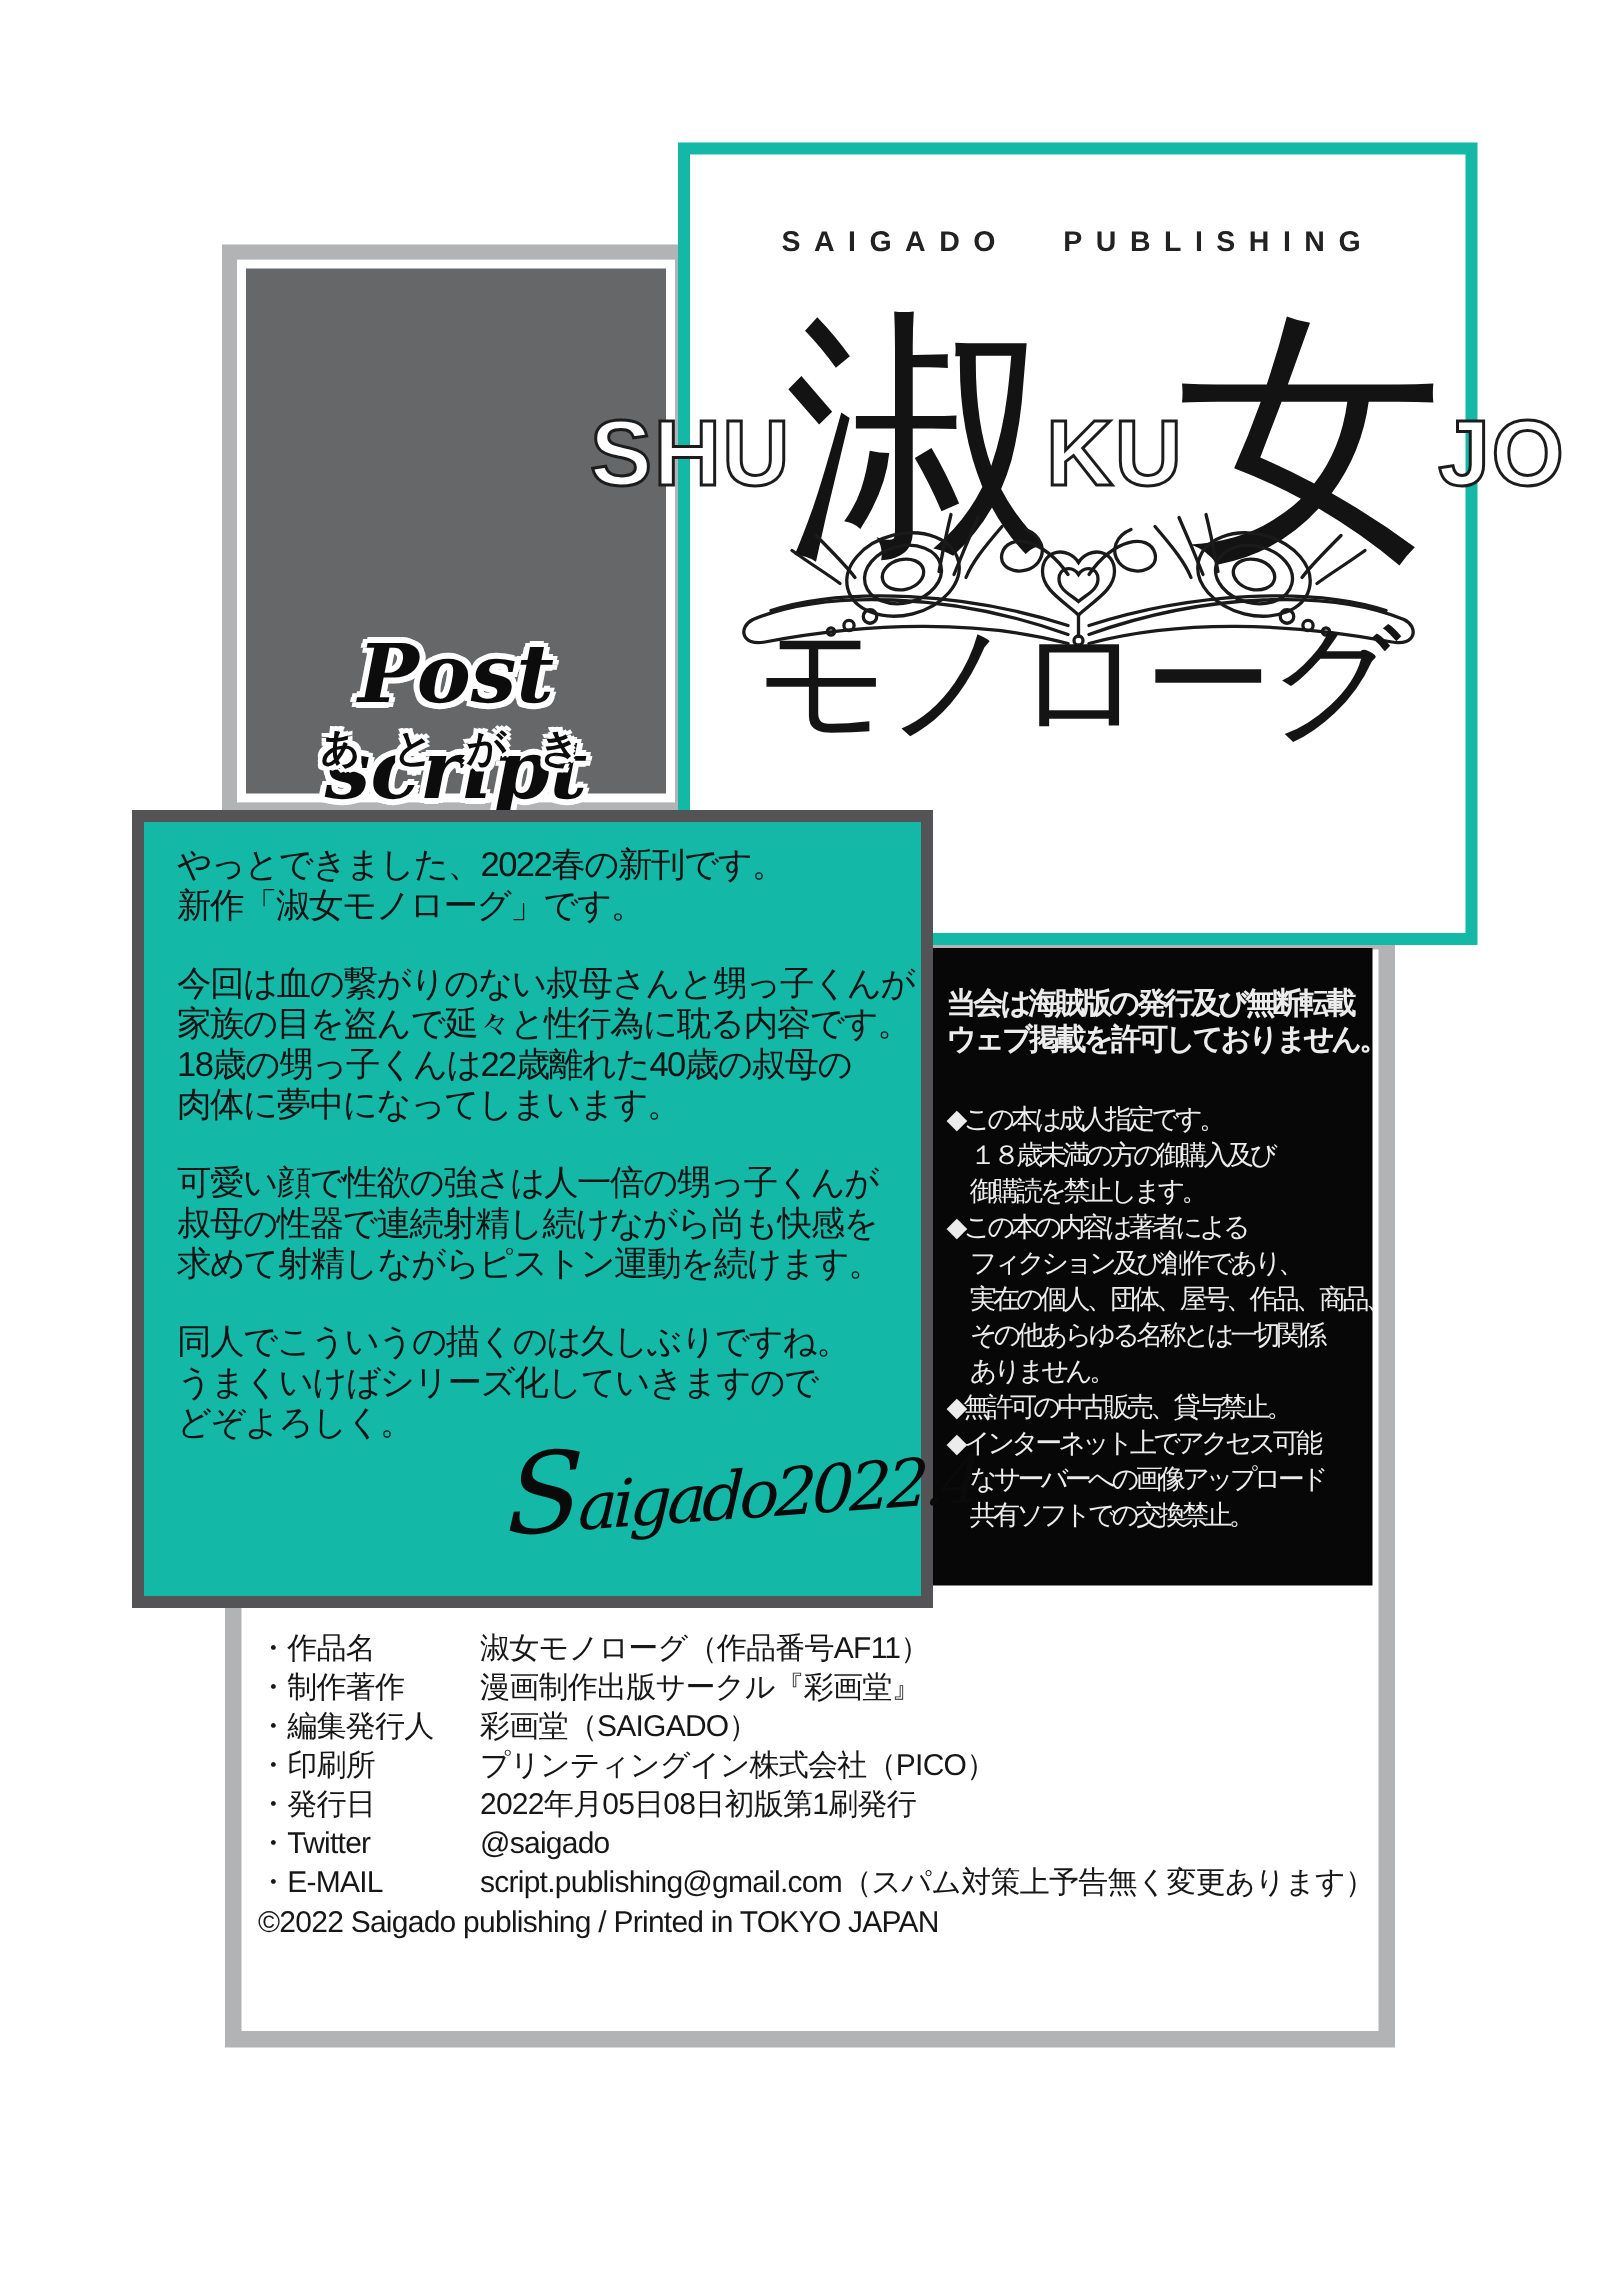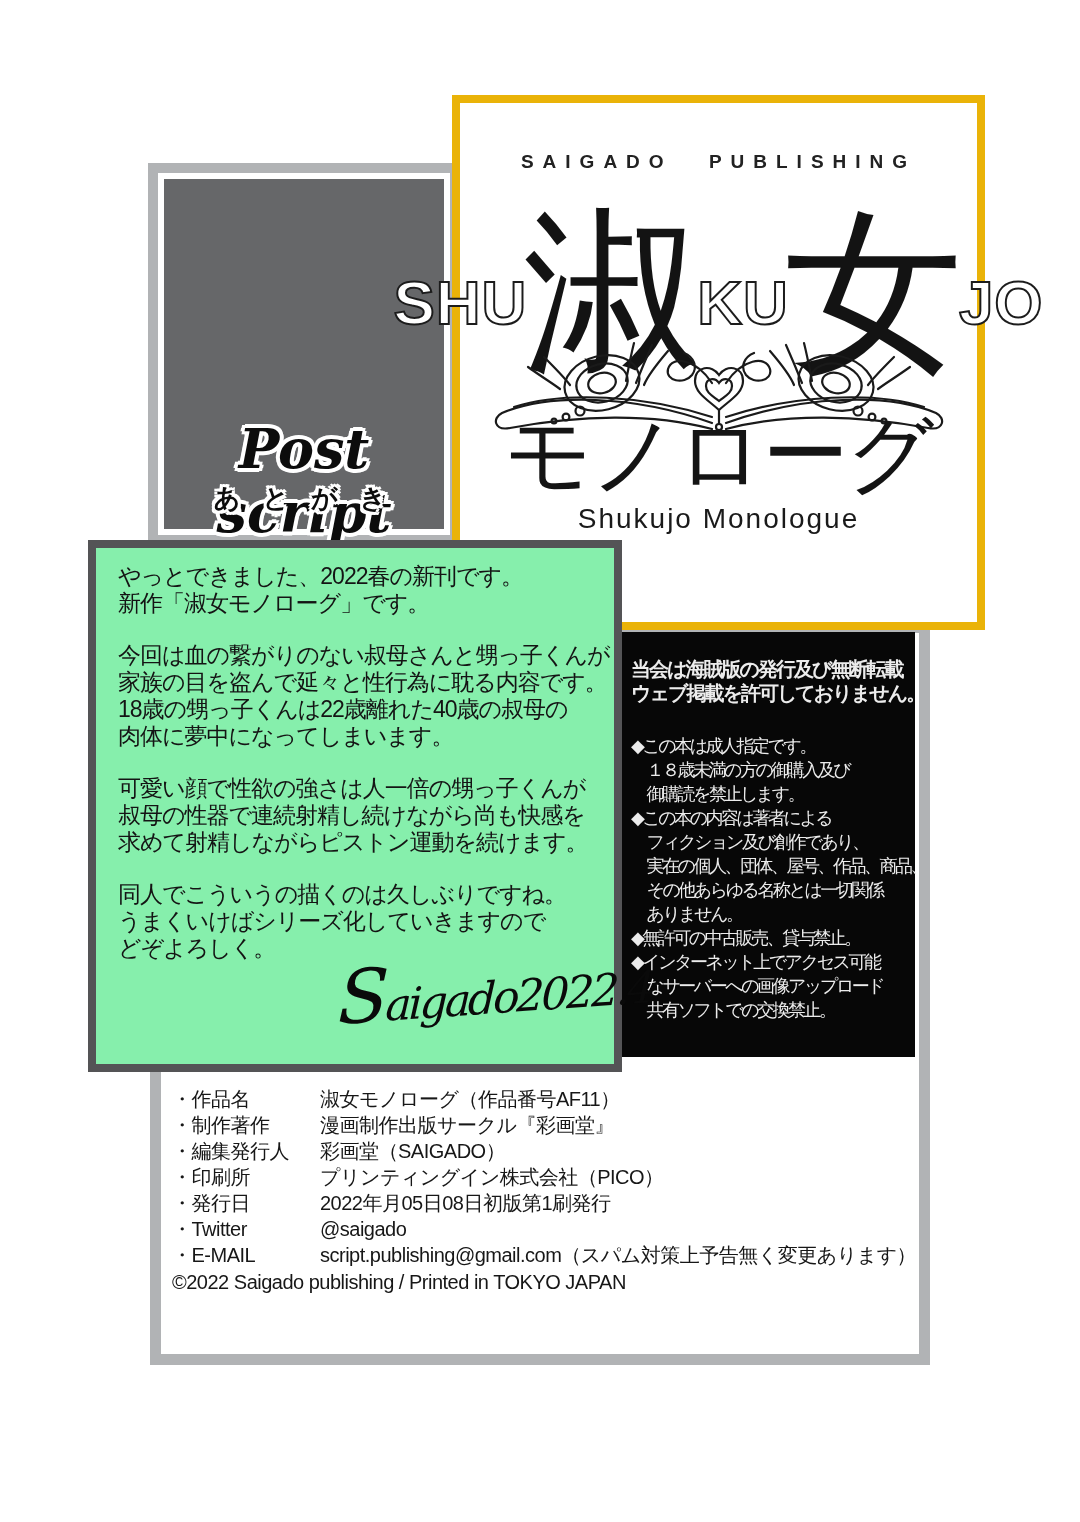--- a/index.html
+++ b/index.html
@@ -42,21 +42,21 @@
   .ps-sub{
     position:absolute;left:14px;right:0;top:302px;text-align:center;
     font-weight:bold;font-size:26px;letter-spacing:22px;color:#0c0c0c;
     text-shadow:-3px -3px 0 #fff,3px -3px 0 #fff,-3px 3px 0 #fff,3px 3px 0 #fff,
                 -3px 0 0 #fff,3px 0 0 #fff,0 -3px 0 #fff,0 3px 0 #fff;
   }
 
   
   .logo-box{
     position:absolute;left:452px;top:95px;width:533px;height:535px;
-    box-sizing:border-box;border:8px solid #eab308;background:#fff;z-index:3;
+    box-sizing:border-box;border:8px solid #14b8a6;background:#fff;z-index:3;
   }
   .pub-line{
     position:absolute;left:0;right:0;top:48px;text-align:center;
     font-weight:bold;font-size:19px;letter-spacing:9px;word-spacing:22px;
     white-space:nowrap;color:#222;
   }
   .logo-row{
     position:absolute;left:0;right:0;top:80px;height:220px;
     display:flex;justify-content:center;align-items:center;
   }
@@ -93,21 +93,21 @@
     font-weight:bold;font-size:20px;letter-spacing:-2px;line-height:24px;
     margin-bottom:29px;white-space:nowrap;font-family:Liberation Serif, serif;
   }
   .notice-item{
     font-size:18px;letter-spacing:-2.5px;line-height:24px;white-space:nowrap;
   }
 
   
   .main-box{
     position:absolute;left:88px;top:540px;width:534px;height:532px;
-    box-sizing:border-box;border:8px solid #545456;background:#86efac;z-index:4;
+    box-sizing:border-box;border:8px solid #545456;background:#14b8a6;z-index:4;
     padding:15px 6px 0 22px;
   }
   .para{margin:0 0 25px 0;}
   .aline{
     font-size:23px;letter-spacing:-1px;line-height:27px;color:#141414;
     white-space:nowrap;
   }
   .signature{
     position:absolute;left:338px;top:944px;z-index:5;
     font-family:"DejaVu Serif","Liberation Serif",serif;font-style:italic;
@@ -162,21 +162,20 @@
       </g>
       <use href="#fl-left" transform="translate(470,0) scale(-1,1)"></use>
 
       <path d="M235,36 c-7,-11 -24,-9 -24,6 c0,12 13,19 24,29 c11,-10 24,-17 24,-29 c0,-15 -17,-17 -24,-6 z"></path>
       <path d="M235,44 c-4,-6 -13,-5 -13,3 c0,7 7,10 13,15 c6,-5 13,-8 13,-15 c0,-8 -9,-9 -13,-3 z"></path>
       <path d="M235,71 l0,14"></path>
       <circle cx="235" cy="88" r="3"></circle>
     </g>
   </svg>
   <div class="logo-katakana">モノローグ</div>
-  <div class="logo-romaji">Shukujo Monologue</div>
 </div>
 
 <div class="notice-box">
   <div class="notice-header">
     <div>当会は海賊版の発行及び無断転載</div>
     <div>ウェブ掲載を許可しておりません。</div>
   </div>
   <div class="notice-item">◆この本は成人指定です。</div>
   <div class="notice-item">　１８歳未満の方の御購入及び</div>
   <div class="notice-item">　御購読を禁止します。</div>

